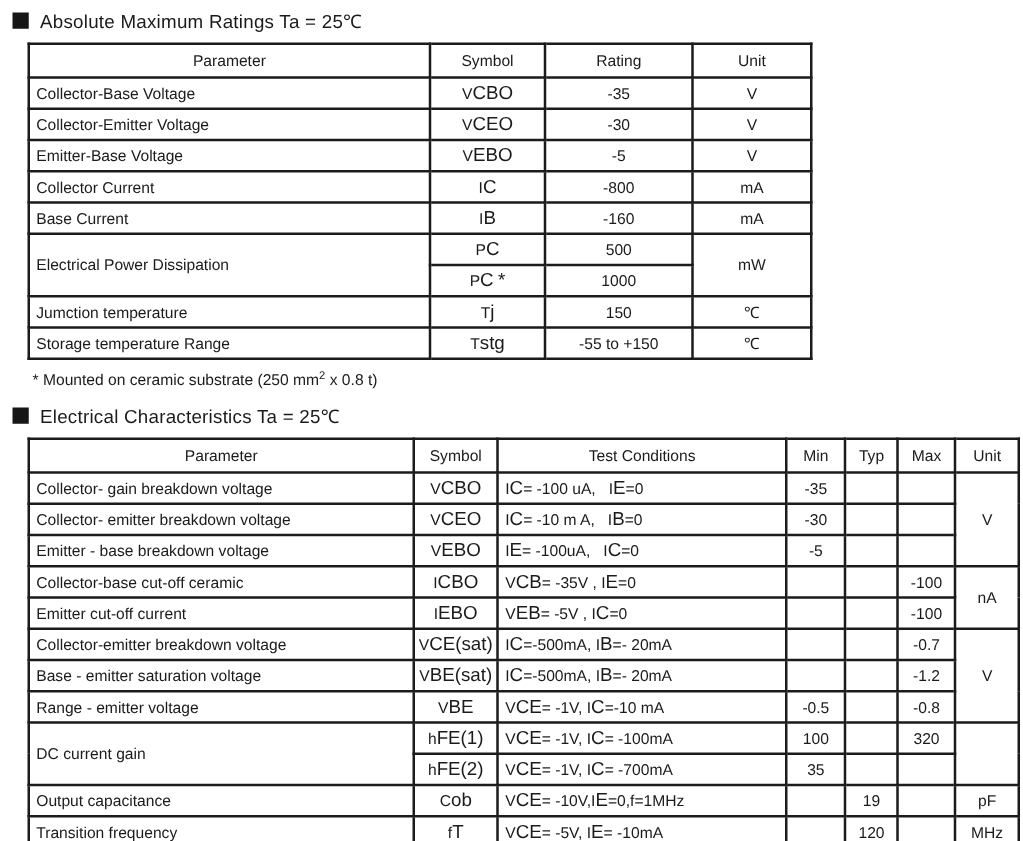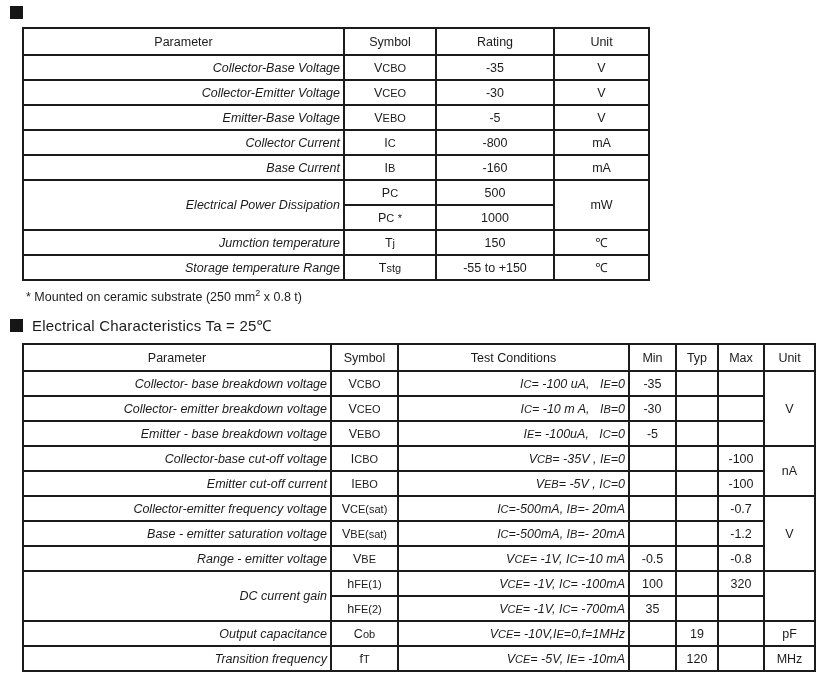--- a/index.html
+++ b/index.html
@@ -24,33 +24,34 @@
     margin-left:22px; margin-top:8px;
   }
   th, td {
     border:2px solid #1b1b1b;
     font-size:12.5px; font-weight:normal;
     text-align:center; vertical-align:middle;
     height:25px; padding:0 3px;
     overflow:hidden; white-space:pre;
   }
   thead th { height:27px; }
-  td.left { text-align:right; padding-left:5px;font-style:italic; }
-  .sm { font-size:11px; letter-spacing:0; }
+  td.left { text-align:left; padding-left:5px; }
+  .sm { font-size:15px; letter-spacing:0; }
   .footnote {
     margin:7px 0 0 26px;
     font-size:12.5px;
   }
   .footnote sup { font-size:9px; }
 </style>
 </head>
 <body>
 
 <div class="section-title first">
   <span class="bullet"></span>
+  <span>Absolute Maximum Ratings Ta = 25℃</span>
 </div>
 
 <table>
   <colgroup>
       <col style="width:321px">
       <col style="width:92px">
       <col style="width:118px">
       <col style="width:95px">
     </colgroup>
   <thead>
@@ -140,21 +141,21 @@
       <th>Symbol</th>
       <th>Test Conditions</th>
       <th>Min</th>
       <th>Typ</th>
       <th>Max</th>
       <th>Unit</th>
     </tr>
   </thead>
   <tbody>
     <tr>
-      <td class="left">Collector- base breakdown voltage</td>
+      <td class="left">Collector- gain breakdown voltage</td>
       <td>V<span class="sm">CBO</span></td>
       <td class="left">I<span class="sm">C</span>= -100 uA,   I<span class="sm">E</span>=0</td>
       <td>-35</td>
       <td></td>
       <td></td>
       <td rowspan="3">V</td>
     </tr>
     <tr>
       <td class="left">Collector- emitter breakdown voltage</td>
       <td>V<span class="sm">CEO</span></td>
@@ -165,38 +166,38 @@
     </tr>
     <tr>
       <td class="left">Emitter - base breakdown voltage</td>
       <td>V<span class="sm">EBO</span></td>
       <td class="left">I<span class="sm">E</span>= -100uA,   I<span class="sm">C</span>=0</td>
       <td>-5</td>
       <td></td>
       <td></td>
     </tr>
     <tr>
-      <td class="left">Collector-base cut-off voltage</td>
+      <td class="left">Collector-base cut-off ceramic</td>
       <td>I<span class="sm">CBO</span></td>
       <td class="left">V<span class="sm">CB</span>= -35V , I<span class="sm">E</span>=0</td>
       <td></td>
       <td></td>
       <td>-100</td>
       <td rowspan="2">nA</td>
     </tr>
     <tr>
       <td class="left">Emitter cut-off current</td>
       <td>I<span class="sm">EBO</span></td>
       <td class="left">V<span class="sm">EB</span>= -5V , I<span class="sm">C</span>=0</td>
       <td></td>
       <td></td>
       <td>-100</td>
     </tr>
     <tr>
-      <td class="left">Collector-emitter frequency voltage</td>
+      <td class="left">Collector-emitter breakdown voltage</td>
       <td>V<span class="sm">CE(sat)</span></td>
       <td class="left">I<span class="sm">C</span>=-500mA, I<span class="sm">B</span>=- 20mA</td>
       <td></td>
       <td></td>
       <td>-0.7</td>
       <td rowspan="3">V</td>
     </tr>
     <tr>
       <td class="left">Base - emitter saturation voltage</td>
       <td>V<span class="sm">BE(sat)</span></td>

